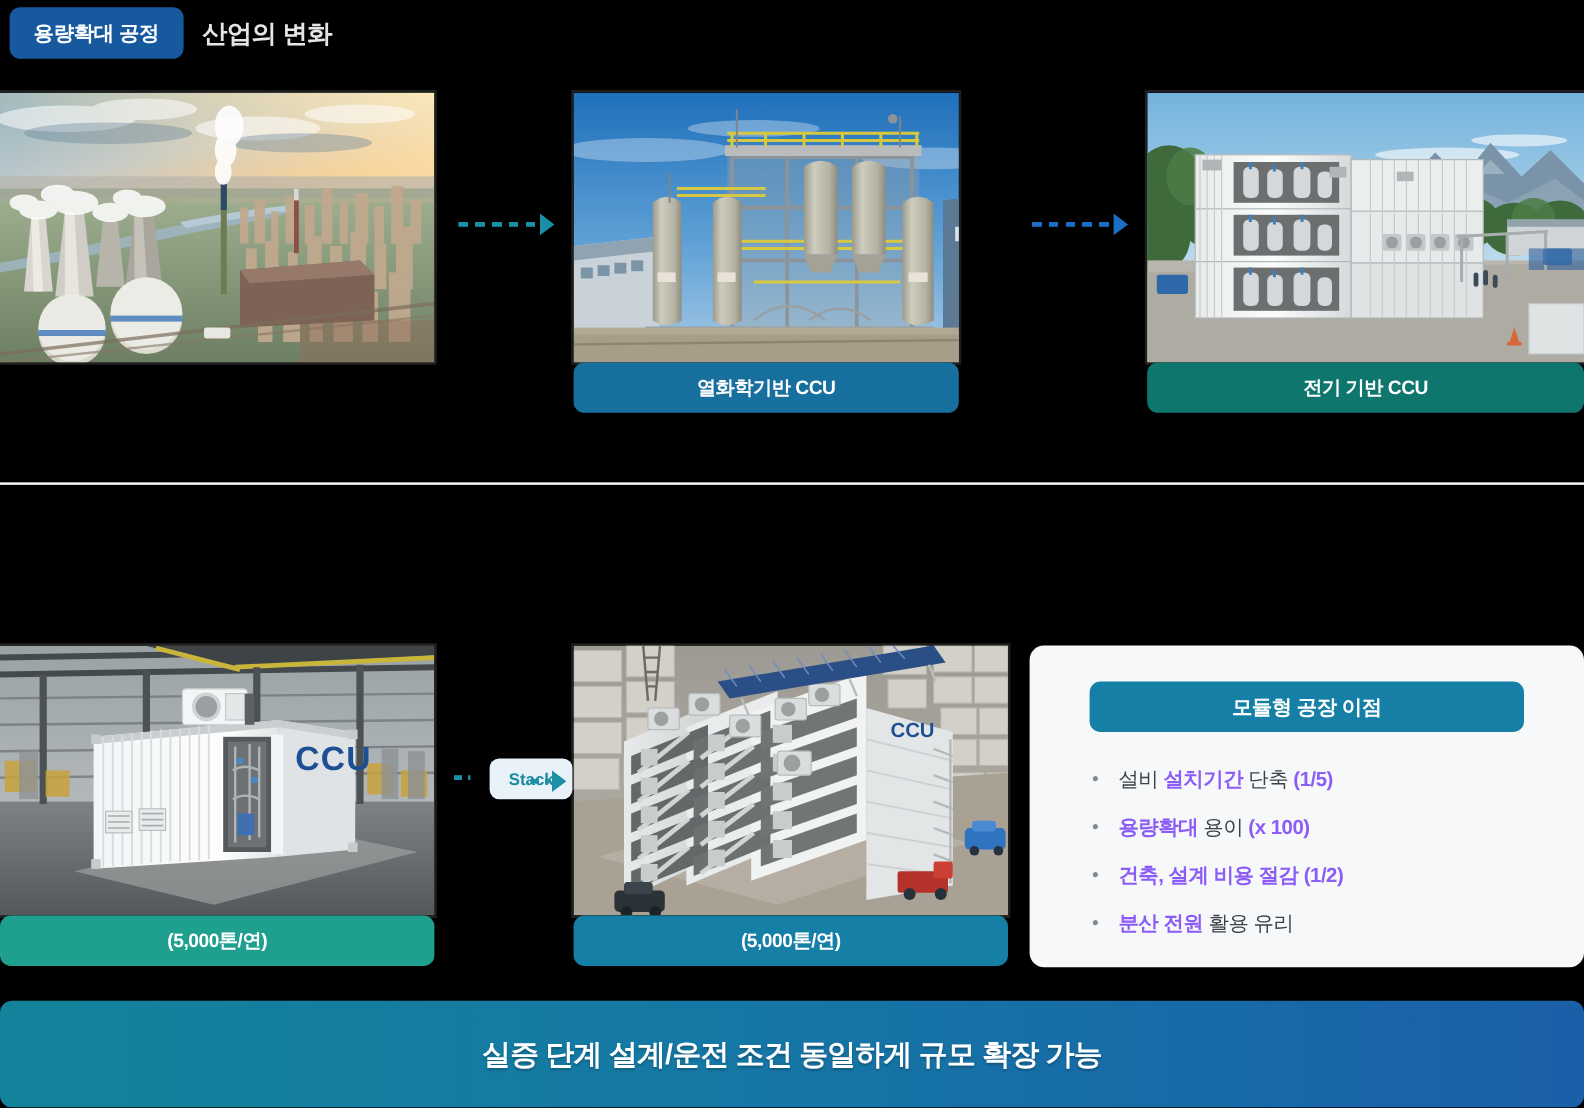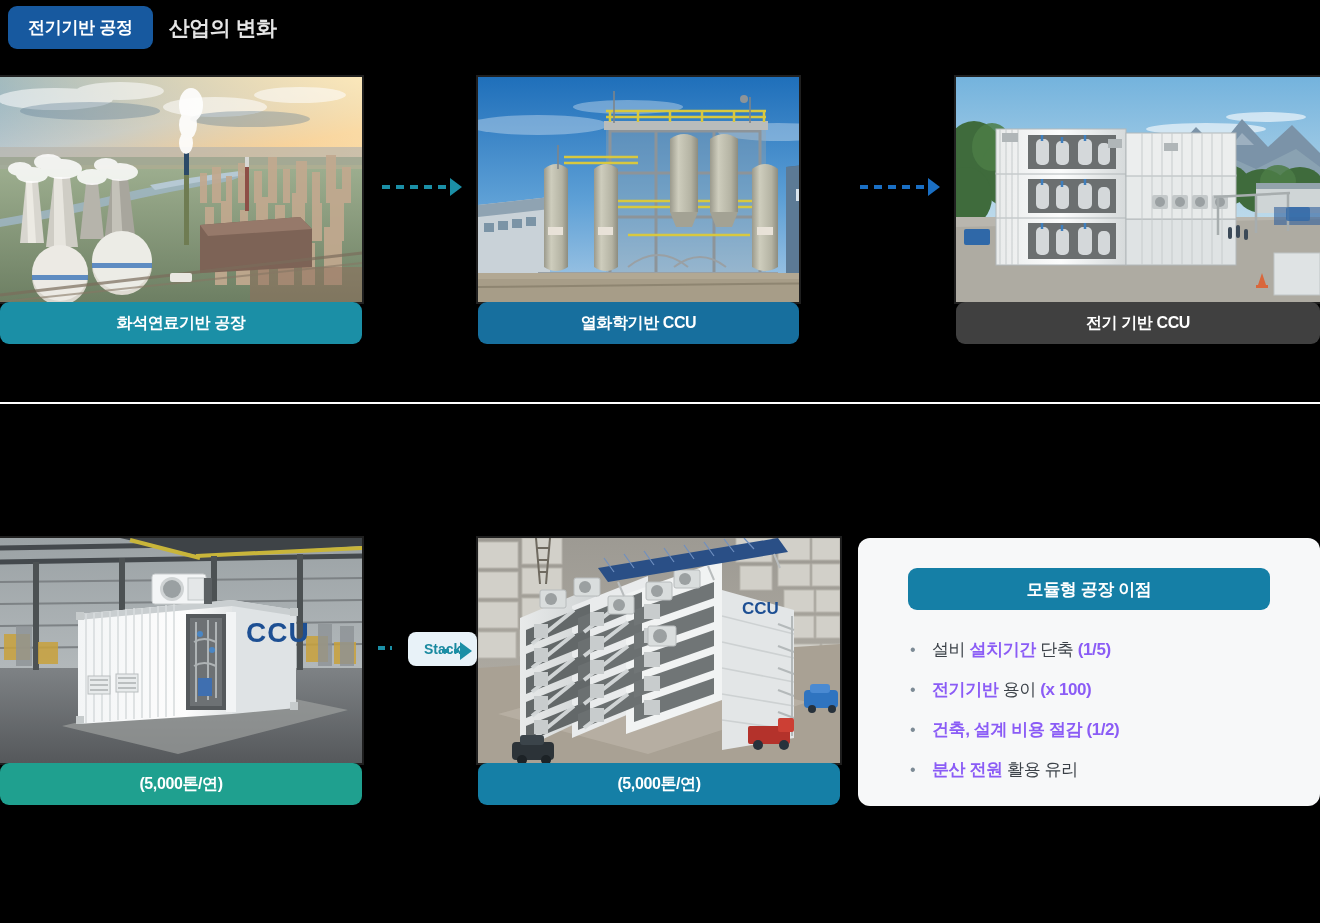--- a/index.html
+++ b/index.html
@@ -30,21 +30,21 @@
     box-shadow: 0 0 0 2px rgba(255,255,255,0.12);
   }
   .cap {
     position: absolute; left: 0; right: 0;
     height: 42px; border-radius: 9px;
     display: flex; align-items: center; justify-content: center;
     color: #fff; font-size: 16px; font-weight: bold; letter-spacing: -0.4px;
   }
   .cap.teal  { background: #1b8fa6; }
   .cap.blue1 { background: #176f9e; }
-  .cap.blue2 { background: #404040; }
+  .cap.blue2 { background: #0f766e; }
   .cap.green { background: #1fa08f; }
   .cap.blue3 { background: #157fa6; }
 
   
   .arrow { position: absolute; display: flex; align-items: center; }
   .arrow .dash { height: 4px; }
   .arrow .head {
     width: 0; height: 0;
     border-top: 9px solid transparent;
     border-bottom: 9px solid transparent;
@@ -86,21 +86,21 @@
     color: #fff; font-size: 24px; font-weight: bold; letter-spacing: -0.6px;
     text-shadow: 0 1px 2px rgba(0,0,0,0.25);
   }
 </style>
 </head>
 <body>
 
 <div class="page">
 
   <div class="sec-head" style="left:8px; top:6px;">
-    <div class="pill blue">전기기반 공정</div>
+    <div class="pill blue">용량확대 공정</div>
     <div class="sec-sub">산업의 변화</div>
   </div>
 
   <div class="card" style="left:0px; top:77px; width:362px; height:265px;">
     <div class="photo" style="height:225px;">
       <svg viewBox="0 0 362 225" width="362" height="225" preserveAspectRatio="none">
         <defs>
           <linearGradient id="sky1" x1="0" y1="0" x2="0.35" y2="1">
             <stop offset="0" stop-color="#6fa8cf"></stop>
               <stop offset="0.32" stop-color="#b7c8d4"></stop>
@@ -206,21 +206,20 @@
         <rect x="92" y="186" width="60" height="5" fill="#2f6cb5" opacity="0.75"></rect>
         <circle cx="60" cy="200" r="28" fill="#d9d6cd"></circle>
         <circle cx="60" cy="196" r="28" fill="#eceae4"></circle>
         <rect x="32" y="198" width="56" height="5" fill="#2f6cb5" opacity="0.75"></rect>
 
         <path d="M0 218 L362 176" stroke="#7a6c5b" stroke-width="3" fill="none" opacity="0.7"></path>
         <path d="M0 225 L362 186" stroke="#857664" stroke-width="2" fill="none" opacity="0.6"></path>
         <rect x="170" y="196" width="22" height="9" rx="2" fill="#e9e7e1"></rect>
       </svg>
     </div>
-    <div class="cap teal" style="top:225px;">화석연료기반 공장</div>
   </div>
 
   <div class="arrow" style="left:382px; top:178px; width:84px;">
     <div class="dash" style="width:66px; background:repeating-linear-gradient(90deg,#1b8fa6 0 8px,transparent 8px 14px);"></div>
     <div class="head" style="border-left:12px solid #1b8fa6;"></div>
   </div>
 
   <div class="card" style="left:478px; top:77px; width:321px; height:265px;">
     <div class="photo" style="height:225px;">
       <svg viewBox="0 0 362 225" width="362" height="225" preserveAspectRatio="none">
@@ -815,27 +814,30 @@
 
   <div class="panel" style="left:858px; top:538px; width:462px; height:268px;">
     <div class="panel-title">모듈형 공장 이점</div>
     <div class="bullets">
       <div class="bullet">
         <span class="dot">•</span>
         <span class="txt"><span class="pl">설비 </span><span class="hi">설치기간</span><span class="pl"> 단축 </span><span class="hi">(1/5)</span></span>
       </div>
       <div class="bullet">
         <span class="dot">•</span>
-        <span class="txt"><span class="hi">전기기반</span><span class="pl"> 용이 </span><span class="hi">(x 100)</span></span>
+        <span class="txt"><span class="hi">용량확대</span><span class="pl"> 용이 </span><span class="hi">(x 100)</span></span>
       </div>
       <div class="bullet">
         <span class="dot">•</span>
         <span class="txt"><span class="hi">건축, 설계 비용 절감 (1/2)</span></span>
       </div>
       <div class="bullet">
         <span class="dot">•</span>
         <span class="txt"><span class="hi">분산 전원</span><span class="pl"> 활용 유리</span></span>
       </div>
     </div>
   </div>
 
+  <div class="banner" style="left:0px; top:834px; width:1320px; height:89px;">
+    <div class="banner-txt">실증 단계 설계/운전 조건 동일하게 규모 확장 가능</div>
+  </div>
 
 </div>
 
 </body></html>

